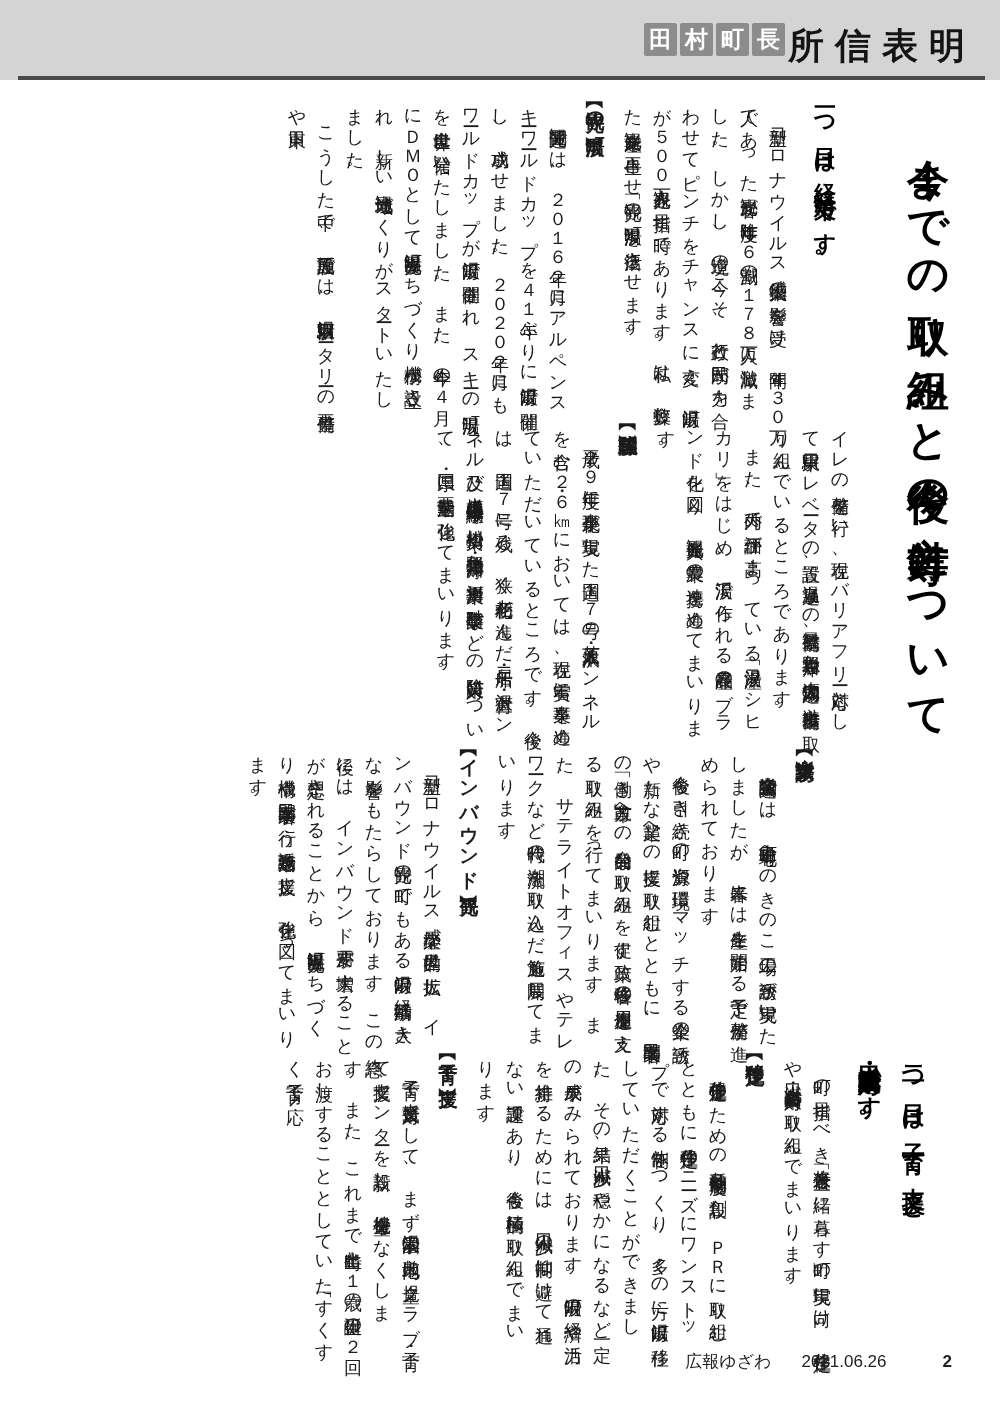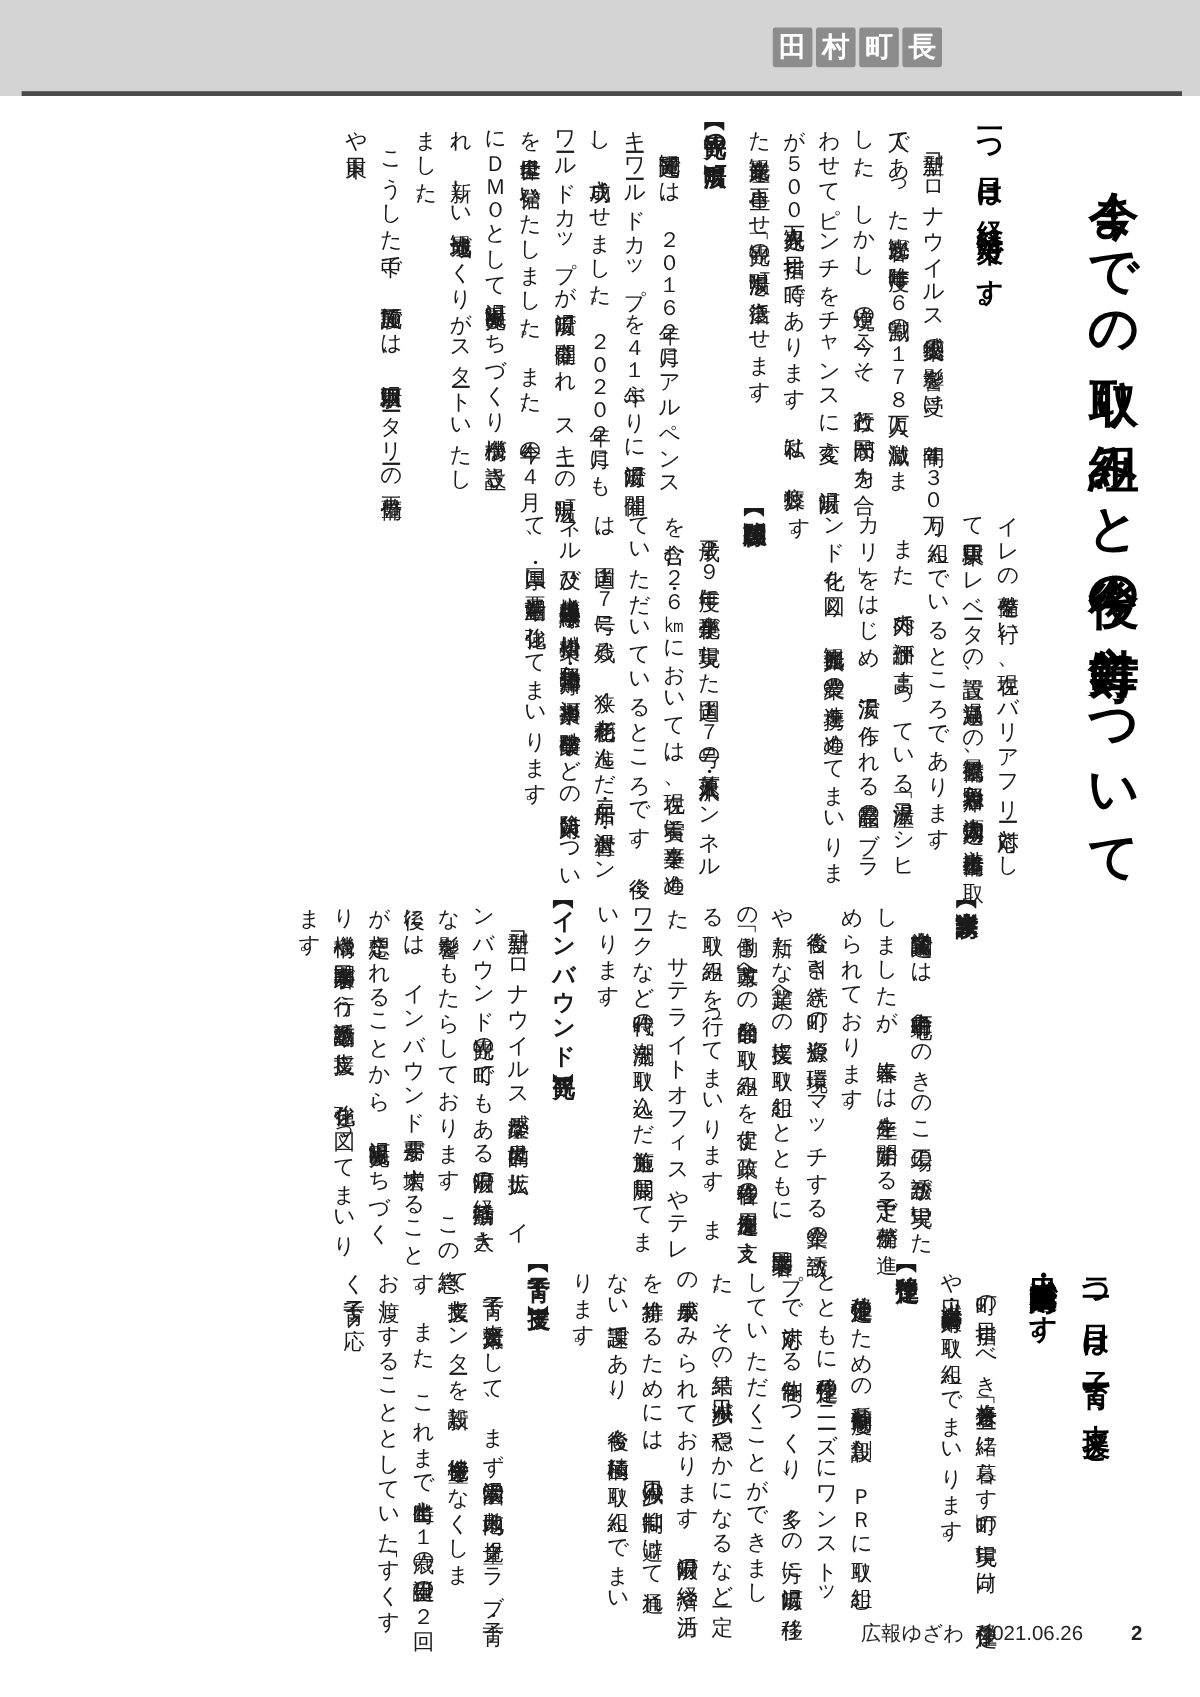--- a/index.html
+++ b/index.html
@@ -48,34 +48,35 @@
     margin:0 12px 0 16px;font-size:22px;font-weight:800;letter-spacing:5px;
     text-indent:0;line-height:34px;color:#000;
   }
   .band-1{top:96px;left:82px;width:772px;height:322px;}
   .band-2{top:418px;left:120px;width:734px;height:322px;}
   .band-3{top:744px;left:90px;width:738px;height:304px;}
   .band-4{top:1048px;left:88px;width:748px;height:304px;}
   
   .footer{
     position:absolute;top:1350px;right:48px;font-size:17px;color:#222;
-    display:flex;align-items:baseline;gap:14px;
+    display:flex;align-items:baseline;gap:30px;
   }
   .footer .page-number{font-weight:bold;margin-left:26px;}
 </style>
 </head>
 <body>
 
 <div class="header-band">
   <div class="mayor-badge">
     <span class="badge-char">田</span>
     <span class="badge-char">村</span>
     <span class="badge-char">町</span>
     <span class="badge-char">長</span>
   </div>
+  <div class="masthead-title">所信表明</div>
 </div>
 <div class="divider-rule"></div>
 
 <div class="main-title">今までの取り組みと今後の方針等について</div>
 
 <div class="band band-1">
     <h2 class="lead">一つ目は経済対策です。</h2>
     <p class="para">新型コロナウイルス感染拡大の影響を受け、年間４３０万人であった観光客が昨年度は６割減の１７８万人に激減しました。しかし、逆境の今こそ、行政と民間が力を合わせてピンチをチャンスに変え、湯沢町が５００万人観光を目指す時であります。私は、疲弊した観光産業を再生させ「観光の町湯沢」を復活させます。</p>
     <h3 class="heading">【観光の町湯沢】</h3>
     <p class="para">観光関連では、２０１６年２月にアルペンスキーワールドカップを４１年ぶりに湯沢町で開催し、成功させました。２０２０年２月にもワールドカップが湯沢町で開催され、スキーの町湯沢を全世界に発信いたしました。また、今年の４月にＤＭＯとして湯沢町観光まちづくり機構が設立され、新しい観光地域づくりがスタートいたしました。</p>

